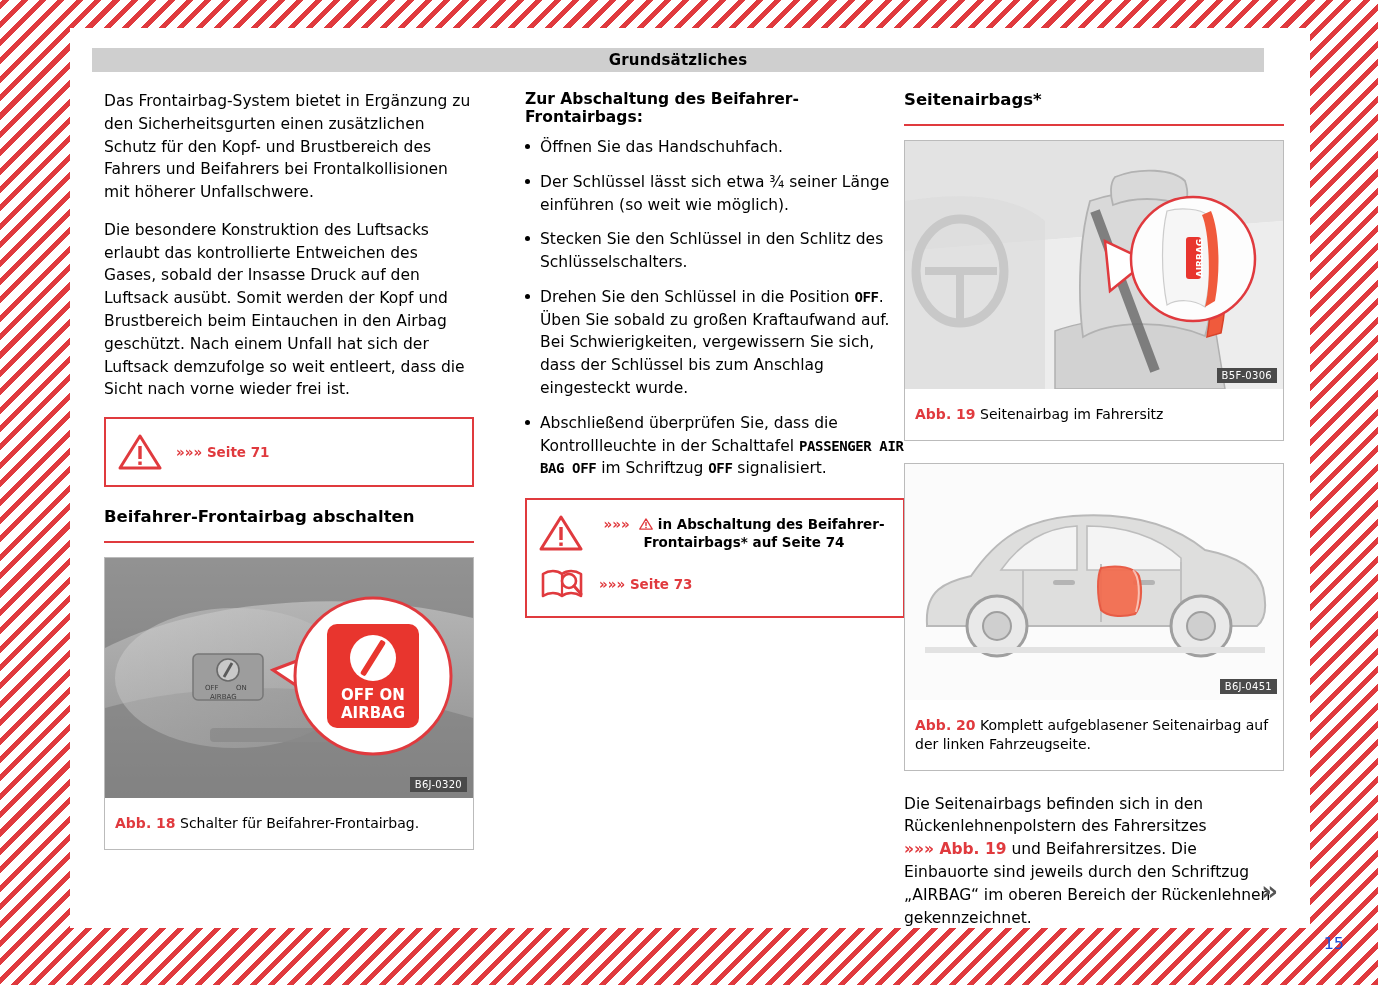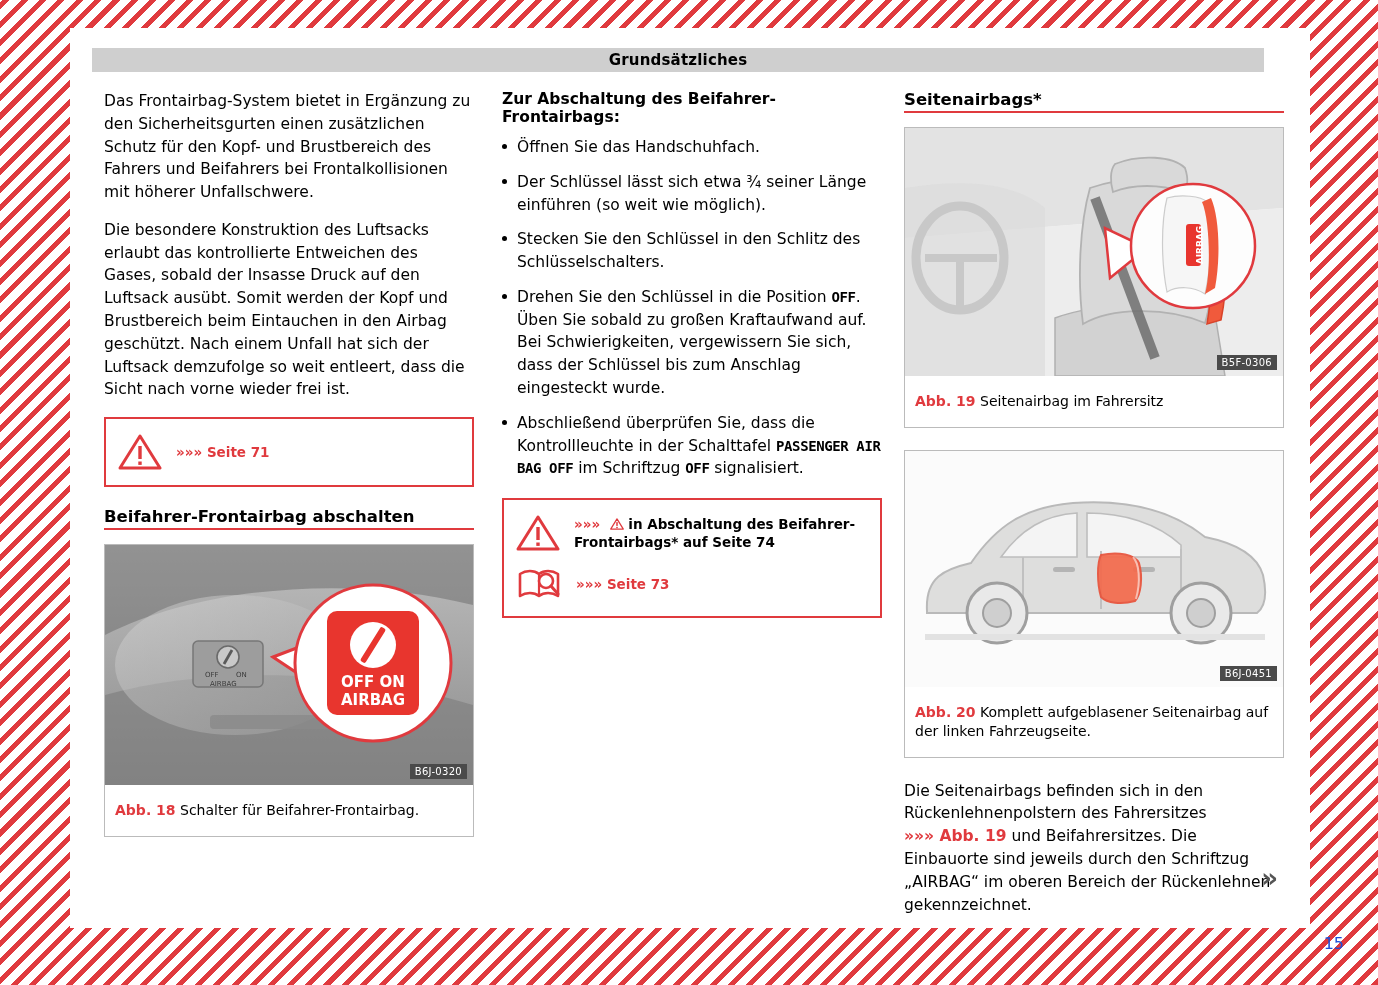--- a/index.html
+++ b/index.html
@@ -31,34 +31,34 @@
     font-size:15px;font-weight:bold;
     text-align:center;
     line-height:24px;
     letter-spacing:.2px;
   }
   .content{
     position:absolute;left:104px;top:90px;width:1180px;height:810px;
   }
   .col{position:absolute;top:0;}
   .col1{left:0;width:370px;}
-  .col2{left:398px;width:380px;}
+  .col2{left:421px;width:380px;}
   .col3{left:800px;width:380px;}
 
   p.body{
     font-size:15.5px;line-height:1.47;
     color:#000;margin:0 0 15px 0;
     text-align:left;
   }
   .subhead{
     font-size:15.5px;font-weight:bold;color:#000;margin:0 0 10px 0;
   }
   .sec-title{
     font-size:16.5px;font-weight:bold;color:#000;
-    padding-bottom:2px;margin:0 0 14px 0;
+    padding-bottom:15px;margin:0 0 14px 0;
     border-bottom:2px solid #e03a3e;
   }
   ul.bullets{list-style:none;margin:0;padding:0;}
   ul.bullets li{
     position:relative;padding-left:15px;
     font-size:15.5px;line-height:1.47;margin-bottom:12px;color:#000;
   }
   ul.bullets li:before{
     content:"";position:absolute;left:0;top:8px;
     width:5px;height:5px;border-radius:50%;background:#000;
@@ -67,20 +67,21 @@
     font-family:"DejaVu Sans Mono", monospace;
     font-weight:bold;font-size:14px;letter-spacing:-0.4px;
   }
   
   .warnbox{
     border:2px solid #e03a3e;
     padding:10px 12px;
     margin:16px 0 20px 0;
     display:block;
     background:#fff;
+    text-align:center;
   }
   .warnrow{display:flex;align-items:center;gap:14px;margin:4px 0;}
   .warnrow + .warnrow{margin-top:14px;}
   .warn-tri{flex:0 0 auto;width:44px;height:38px;}
   .book-ico{flex:0 0 auto;width:46px;height:36px;}
   .warn-text{font-size:13.5px;font-weight:bold;color:#000;line-height:1.35;}
   .ref-arrow{color:#e03a3e;font-weight:bold;}
   .ref-red{color:#e03a3e;font-weight:bold;}
 
   

